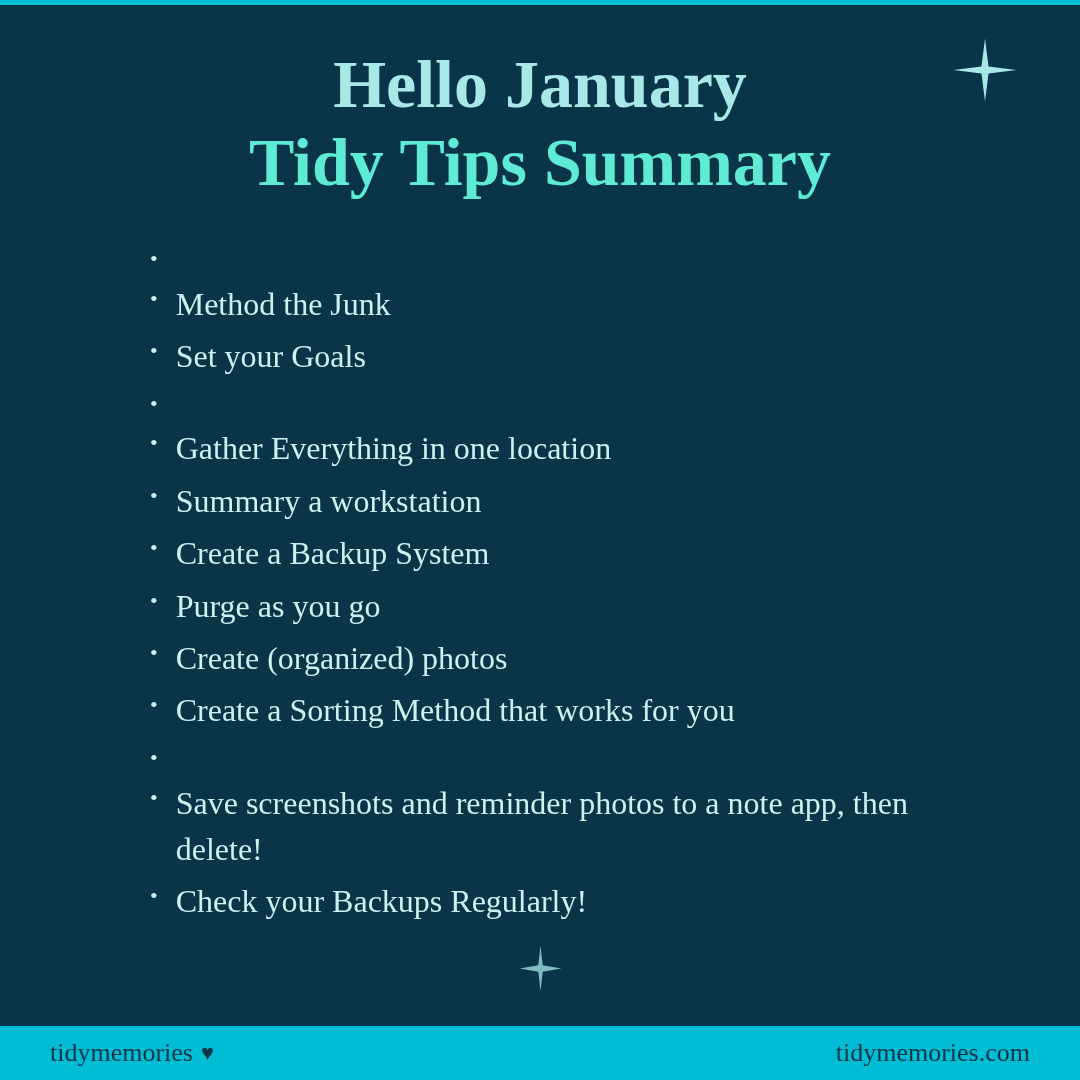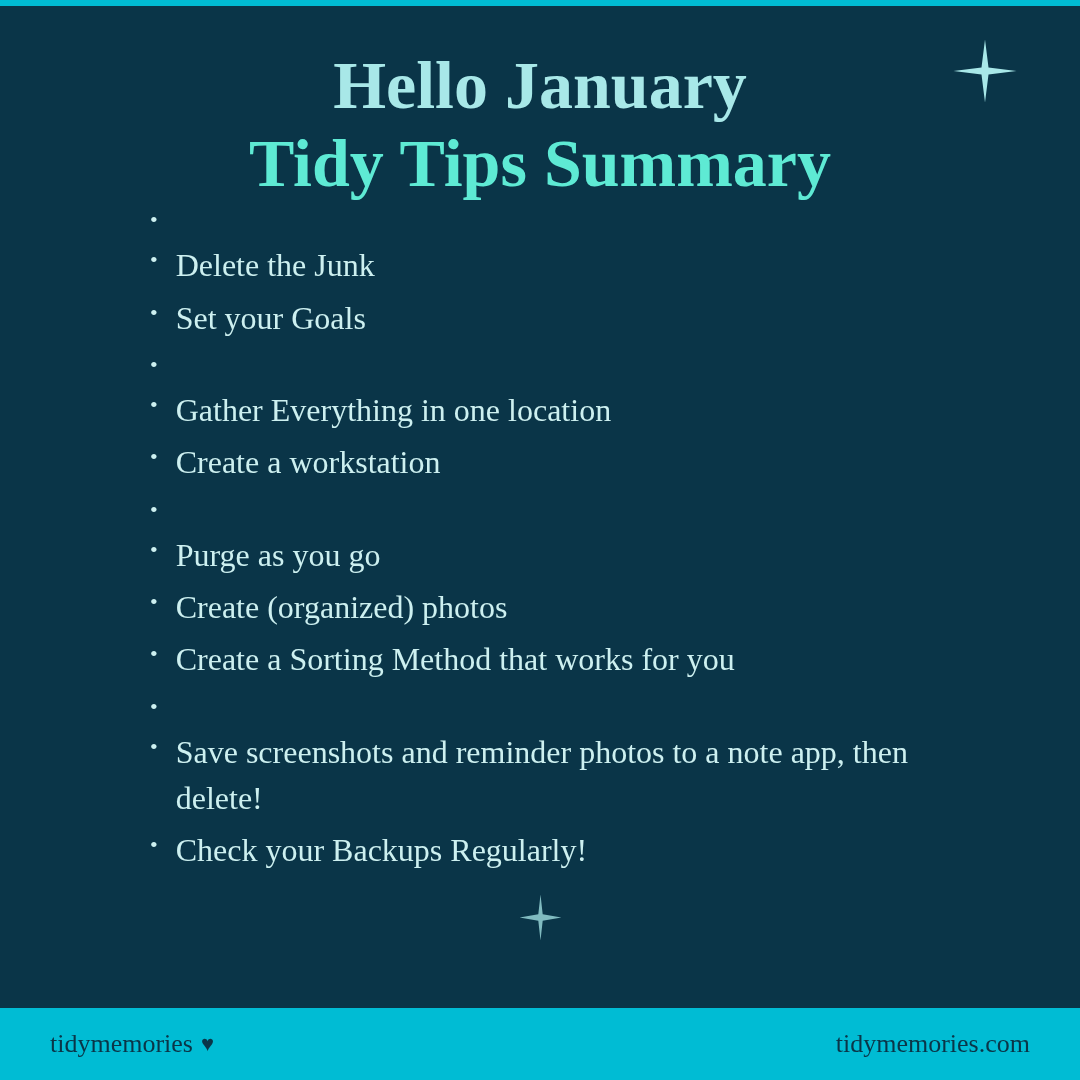--- a/index.html
+++ b/index.html
@@ -49,20 +49,21 @@
     }
 
     .star-shape {
       display: inline-block;
       width: 70px;
       height: 70px;
     }
 
     .title-section {
       text-align: center;
+      margin-bottom: 40px;
     }
 
     .title-line1 {
       font-size: 68px;
       font-weight: bold;
       color: #a8e8e8;
       line-height: 1.15;
       font-family: Georgia, serif;
     }
 
@@ -166,39 +167,40 @@
       <div class="title-line1">Hello January</div>
       <div class="title-line2">Tidy Tips Summary</div>
     </div>
 
     <ul class="tips-list">
       <li>
         <span class="bullet">•</span>
       </li>
       <li>
         <span class="bullet">•</span>
-        <span>Delete the Junk</span>
+        <span>Method the Junk</span>
       </li>
       <li>
         <span class="bullet">•</span>
         <span>Set your Goals</span>
       </li>
       <li>
         <span class="bullet">•</span>
       </li>
       <li>
         <span class="bullet">•</span>
         <span>Gather Everything in one location</span>
       </li>
       <li>
         <span class="bullet">•</span>
-        <span>Create a workstation</span>
-      </li>
-      <li>
-        <span class="bullet">•</span>
+        <span>Summary a workstation</span>
+      </li>
+      <li>
+        <span class="bullet">•</span>
+        <span>Create a Backup System</span>
       </li>
       <li>
         <span class="bullet">•</span>
         <span>Purge as you go</span>
       </li>
       <li>
         <span class="bullet">•</span>
         <span>Create (organized) photos</span>
       </li>
       <li>

